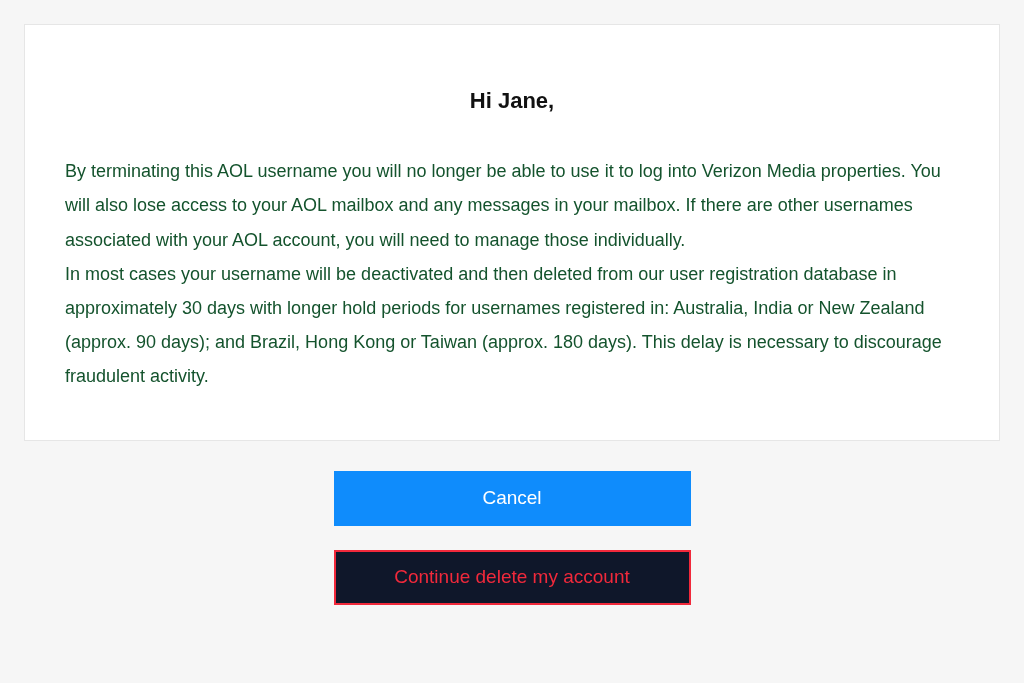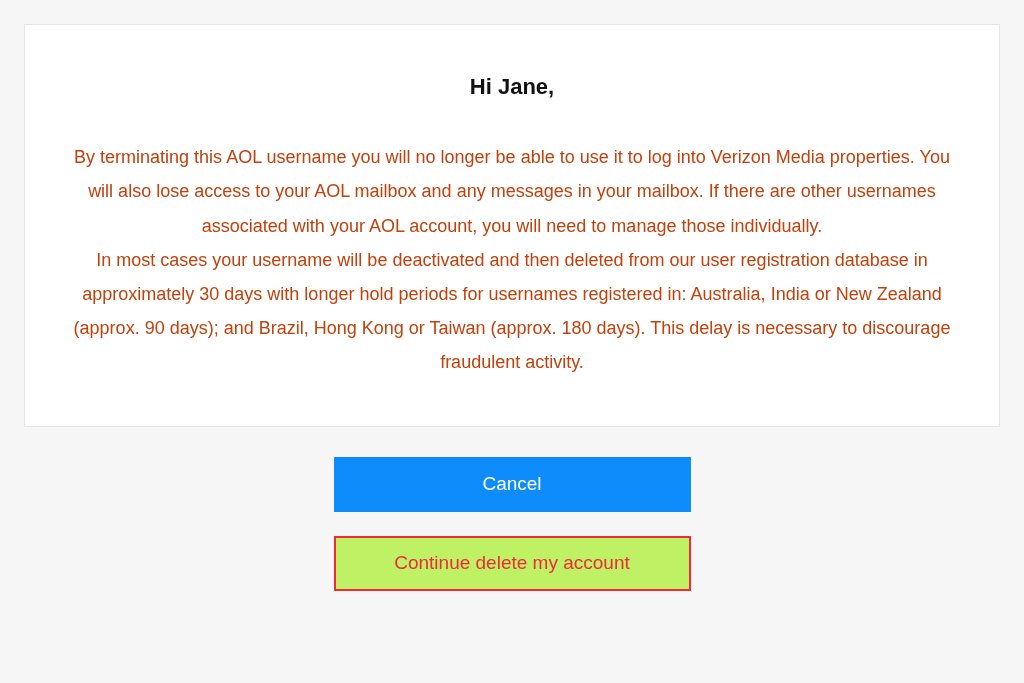--- a/index.html
+++ b/index.html
@@ -10,38 +10,37 @@
     body {
       font-family: -apple-system, BlinkMacSystemFont, "Segoe UI", Helvetica, Arial, sans-serif;
       background: #f6f6f6;
       width: 1024px;
       height: 683px;
       padding: 24px;
     }
     .card {
       background: #ffffff;
       border: 1px solid #e6e6e6;
-      padding: 44px 40px 46px 40px;
+      padding: 58px 40px 46px 40px;
       width: 976px;
     }
     .heading {
       text-align: center;
       margin-bottom: 36px;
     }
     .heading-line {
       font-size: 22px;
       font-weight: 700;
       color: #111111;
       line-height: 1.6;
     }
     .body-text {
       font-size: 18px;
-      color: #c2410c;
+      color: #14532d;
       line-height: 1.9;
-      text-align: center;
     }
     .body-para {
       margin: 0;
     }
     .buttons {
       width: 976px;
       display: flex;
       flex-direction: column;
       align-items: center;
       margin-top: 30px;
@@ -57,21 +56,21 @@
       justify-content: center;
       font-family: inherit;
     }
     .btn-primary {
       background: #0f8cfc;
       color: #ffffff;
       margin-bottom: 24px;
       text-align: center;
     }
     .btn-danger-outline {
-      background: #bef264;
+      background: #0f172a;
       color: #f1293b;
       border: 2px solid #f1293b;
     }
   </style>
 </head>
 <body>
 
 <div class="card">
   <div class="heading">
     <div class="heading-line">Hi Jane,</div>

